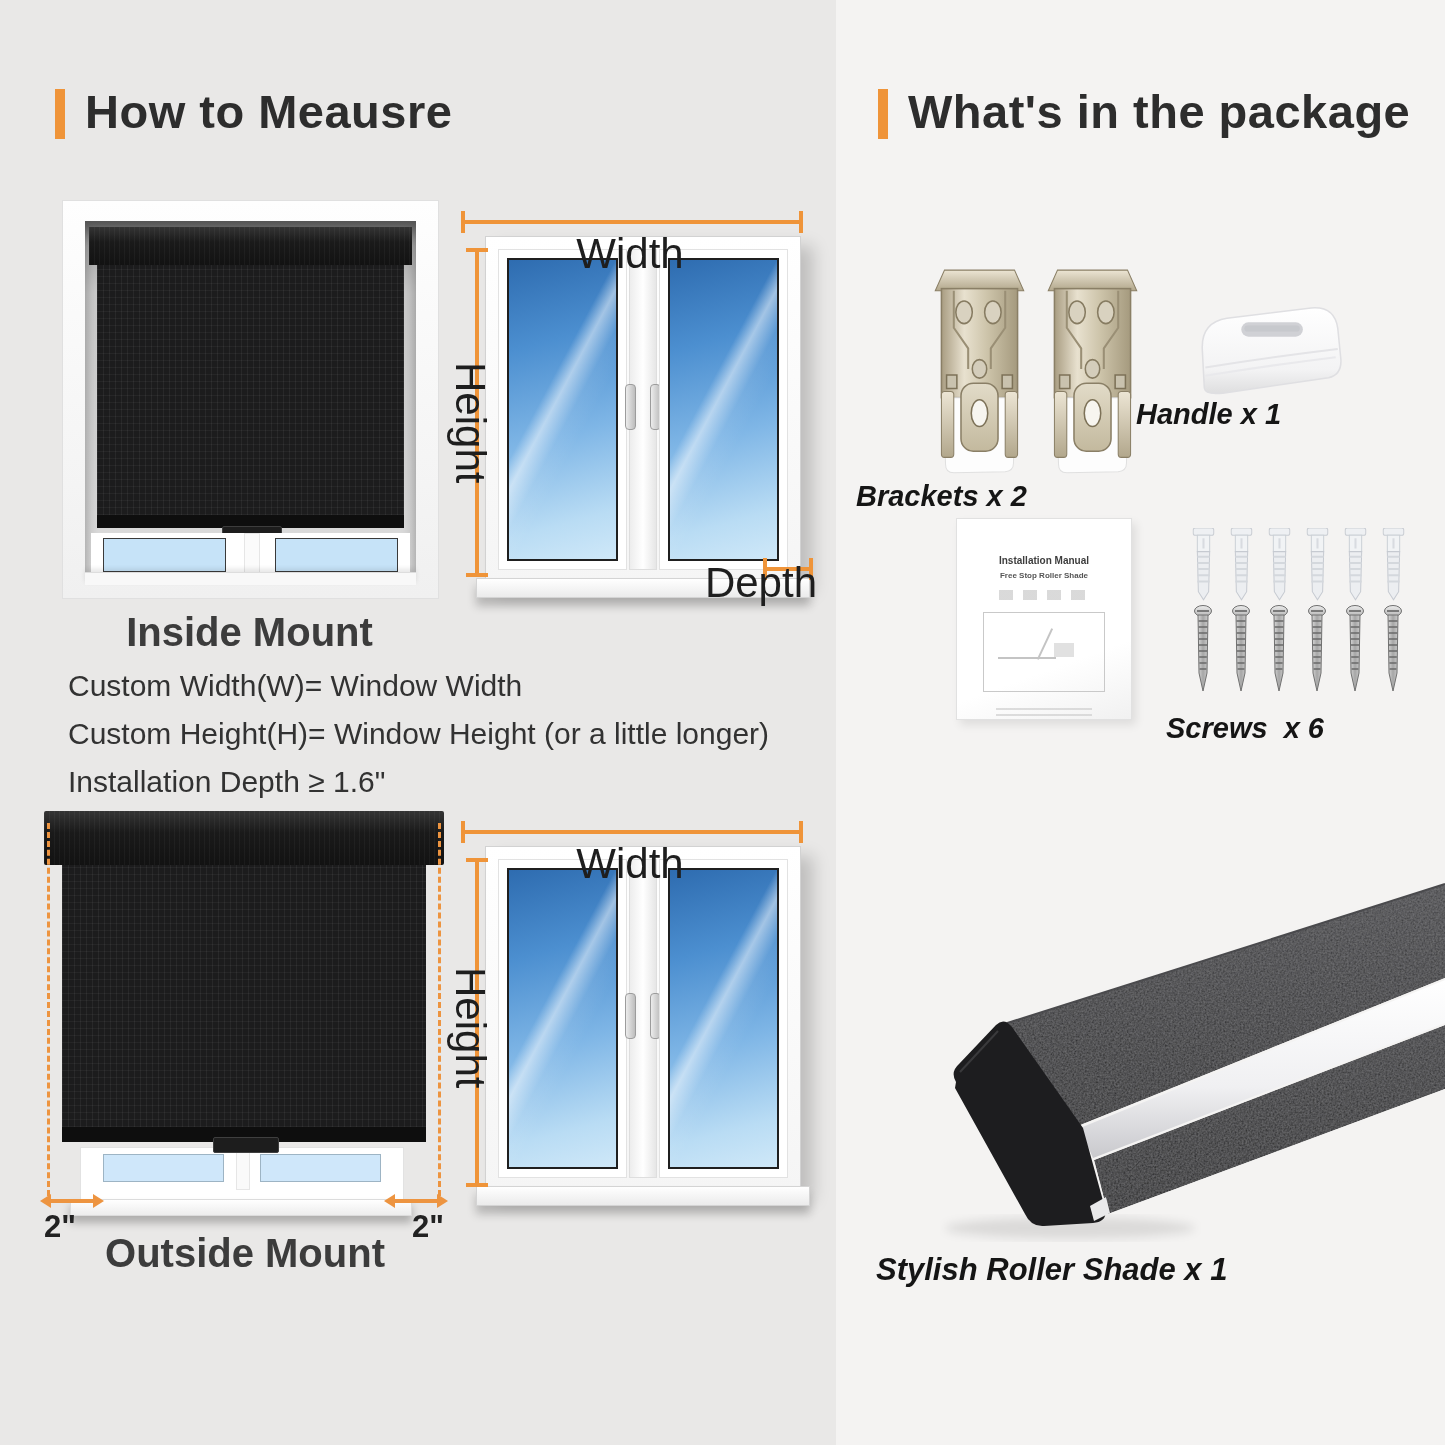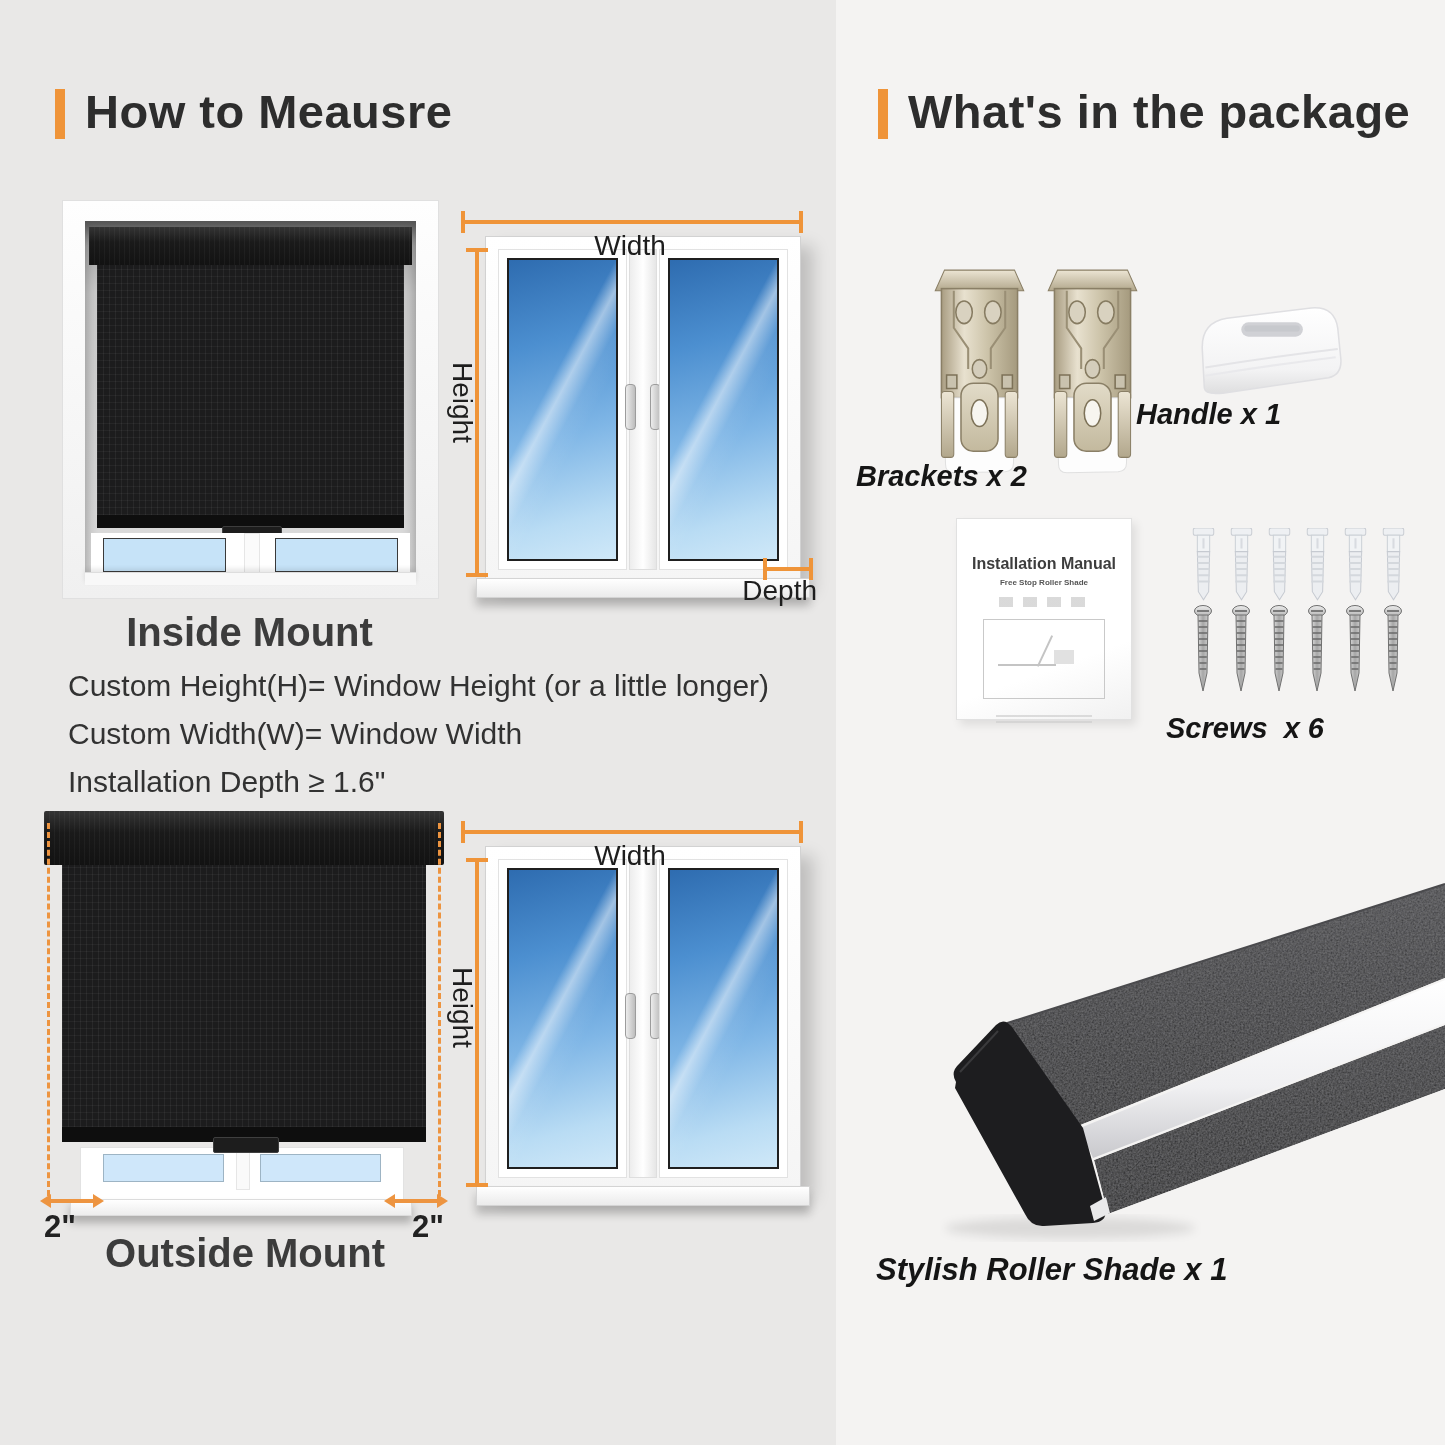--- a/index.html
+++ b/index.html
@@ -31,21 +31,21 @@
   .wsill{position:absolute;left:-10px;right:-10px;bottom:-16px;height:18px;
          background:linear-gradient(180deg,#ffffff,#ebebeb);border:1px solid #d4d4d4;
          box-shadow:0 8px 10px rgba(0,0,0,0.22);}
 
   .arr-h{position:absolute;height:4px;background:#EF9439;}
   .arr-h::before,.arr-h::after{content:"";position:absolute;width:4px;height:22px;background:#EF9439;top:-9px;}
   .arr-h::before{left:0;} .arr-h::after{right:0;}
   .arr-v{position:absolute;width:4px;background:#EF9439;}
   .arr-v::before,.arr-v::after{content:"";position:absolute;height:4px;width:22px;background:#EF9439;left:-9px;}
   .arr-v::before{top:0;} .arr-v::after{bottom:0;}
-  .mlabel{position:absolute;font-size:28px;color:#1e1e1e;}
+  .mlabel{position:absolute;font-size:42px;color:#1e1e1e;}
   .mlabel.center{left:0;right:0;text-align:center;}
   .mlabel.vert{writing-mode:vertical-rl;}
 
   
   .figA{position:absolute;background:linear-gradient(180deg,#fefefe,#f0f0f0);border:1px solid #e0e0e0;}
   .recess{position:absolute;left:22px;right:22px;top:20px;bottom:16px;
           background:linear-gradient(180deg,#7e7e7e 0%,#ababab 7%,#cbcbcb 20%,#dcdcdc 100%);
           box-shadow:inset 0 10px 14px rgba(0,0,0,0.35);}
   .fabric{background-color:#1c1c1d;background-image:
       repeating-linear-gradient(90deg, rgba(255,255,255,0.055) 0 1px, rgba(0,0,0,0) 1px 6px),
@@ -94,21 +94,21 @@
 
   
   .item-label{position:absolute;text-align:left;font-size:29px;font-weight:700;
               font-style:italic;color:#151515;white-space:pre;}
   .bracket{width:95px;height:214px;}
   .brackets-wrap{position:absolute;left:96px;top:266px;display:flex;gap:18px;}
   .handle-svg{position:absolute;left:356px;top:296px;width:154px;height:106px;}
   .manual{position:absolute;left:120px;top:518px;width:174px;height:200px;
           background:linear-gradient(160deg,#ffffff 70%,#f1f1f1 100%);
           border:1px solid #e1e1e1;box-shadow:4px 5px 9px rgba(0,0,0,0.09);}
-  .manual .mtitle{margin-top:36px;text-align:center;font-size:16px;font-weight:700;color:#3d3d3d;}
+  .manual .mtitle{margin-top:36px;text-align:center;font-size:10px;font-weight:700;color:#3d3d3d;}
   .manual .msub{margin-top:5px;text-align:center;font-size:8px;font-weight:700;color:#555;}
   .manual .micons{margin:10px auto 0;width:90px;height:10px;
       background:repeating-linear-gradient(90deg,#bbb 0 14px,transparent 14px 24px);opacity:0.55;}
   .manual .mdiag{margin:12px auto 0;width:120px;height:78px;border:1px solid #c9c9c9;position:relative;}
   .manual .mdiag i{position:absolute;display:block;background:#c4c4c4;}
   .manual .mfoot{margin:16px auto 0;width:96px;height:8px;
       background:repeating-linear-gradient(0deg,#cfcfcf 0 2px,transparent 2px 6px);opacity:0.7;}
   .anchors{position:absolute;left:356px;top:528px;display:flex;gap:15px;}
   .anchors svg{width:23px;height:76px;}
   .screws{position:absolute;left:358px;top:604px;display:flex;gap:20px;}
@@ -247,22 +247,22 @@
     <div class="mlabel center" style="top:28px;">Width</div>
     <div class="arr-v" style="left:20px;top:46px;bottom:40px;"></div>
     <div class="mlabel vert" style="left:-9px;top:160px;">Height</div>
     <div class="arr-h" style="right:-8px;bottom:46px;width:50px;"></div>
     <div class="mlabel" style="right:-12px;bottom:10px;">Depth</div>
   </div>
 
   <div class="h2" style="left:62px;width:375px;top:610px;">Inside Mount</div>
 
   <div class="tblock" style="left:68px;top:662px;">
+    <div class="tline">Custom Width(W)= Window Width</div>
     <div class="tline">Custom Height(H)= Window Height (or a little longer)</div>
-    <div class="tline">Custom Width(W)= Window Width</div>
     <div class="tline">Installation Depth ≥ 1.6"</div>
   </div>
 
   <div class="figC" style="left:40px;top:795px;width:410px;height:445px;">
     <div class="winC">
       <div class="glassC l"></div>
       <div class="glassC r"></div>
       <div class="mullC"></div>
     </div>
     <div class="sillC"></div>
@@ -311,21 +311,21 @@
     </div>
 
     <div class="brackets-wrap">
       <svg class="bracket" viewBox="0 0 92 208">
           <use href="#bracket-sym"></use>
         </svg>
       <svg class="bracket" viewBox="0 0 92 208">
           <use href="#bracket-sym"></use>
         </svg>
     </div>
-    <div class="item-label" style="left:20px;top:460px;width:340px;">Brackets x 2</div>
+    <div class="item-label" style="left:20px;top:480px;width:340px;">Brackets x 2</div>
 
     <svg class="handle-svg" viewBox="0 0 150 100">
       <path d="M12,88 L10,50 Q9,24 34,20 L116,10 Q139,8 142,30 L145,60 Q146,75 133,78 L30,93 Q13,95 12,88 Z" fill="url(#gHandle)" stroke="#dfdfe2" stroke-width="1.5"></path>
       <rect x="48" y="24" width="60" height="14" rx="7" fill="#d0d1d5"></rect>
       <rect x="51" y="27" width="54" height="6" rx="3" fill="#c2c3c8" opacity="0.6"></rect>
       <path d="M13,68 Q75,58 142,50" stroke="#e4e4e7" stroke-width="2" fill="none"></path>
       <path d="M13,76 Q75,66 140,58" stroke="#e9e9ec" stroke-width="2" fill="none"></path>
     </svg>
     <div class="item-label" style="left:300px;top:398px;width:220px;">Handle x 1</div>
 

